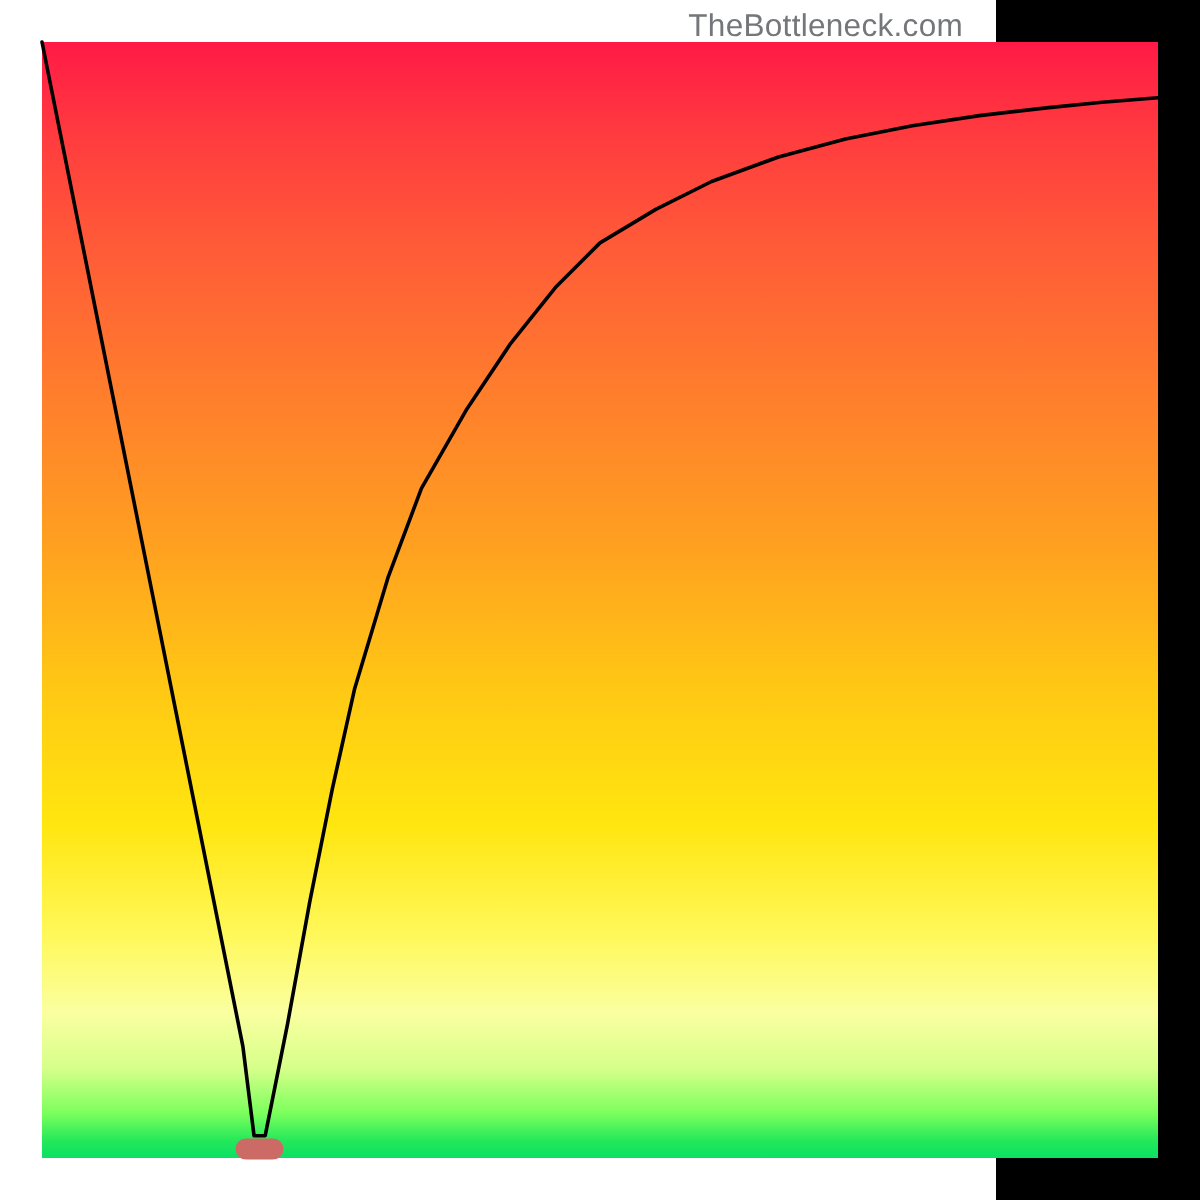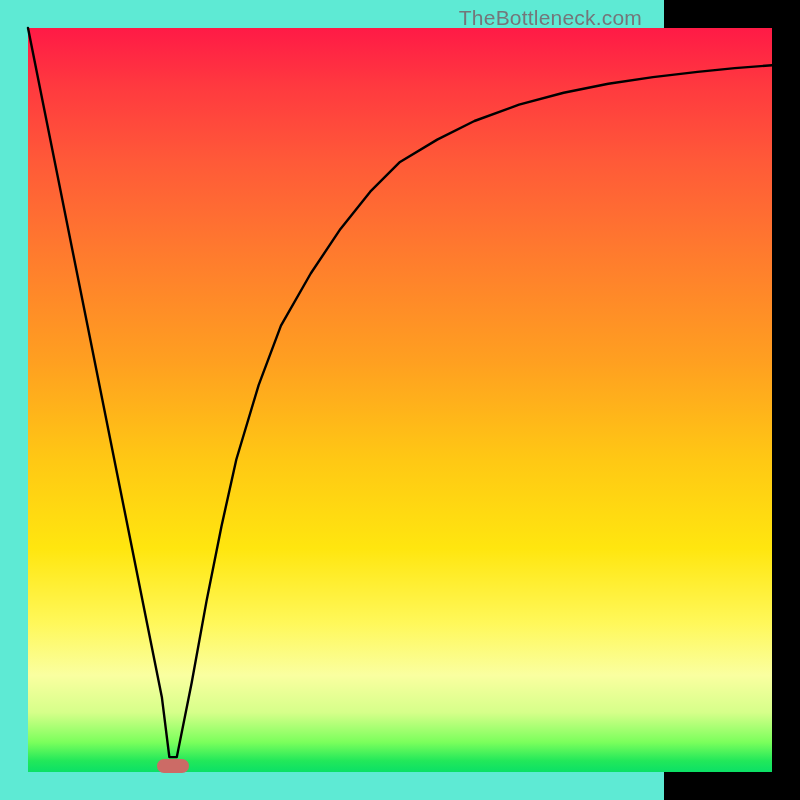--- a/index.html
+++ b/index.html
@@ -7,21 +7,21 @@
     padding: 0;
     width: 800px;
     height: 800px;
     background: #000;
     overflow: hidden;
   }
   .frame {
     position: relative;
     width: 664px;
     height: 800px;
-    background: #5eead4;
+    background: #ffffff;
   }
   .plot-area {
     position: absolute;
     left: 28px;
     top: 28px;
     width: 744px;
     height: 744px;
     
     background: linear-gradient(to bottom,
       #ff1a46 0%,

